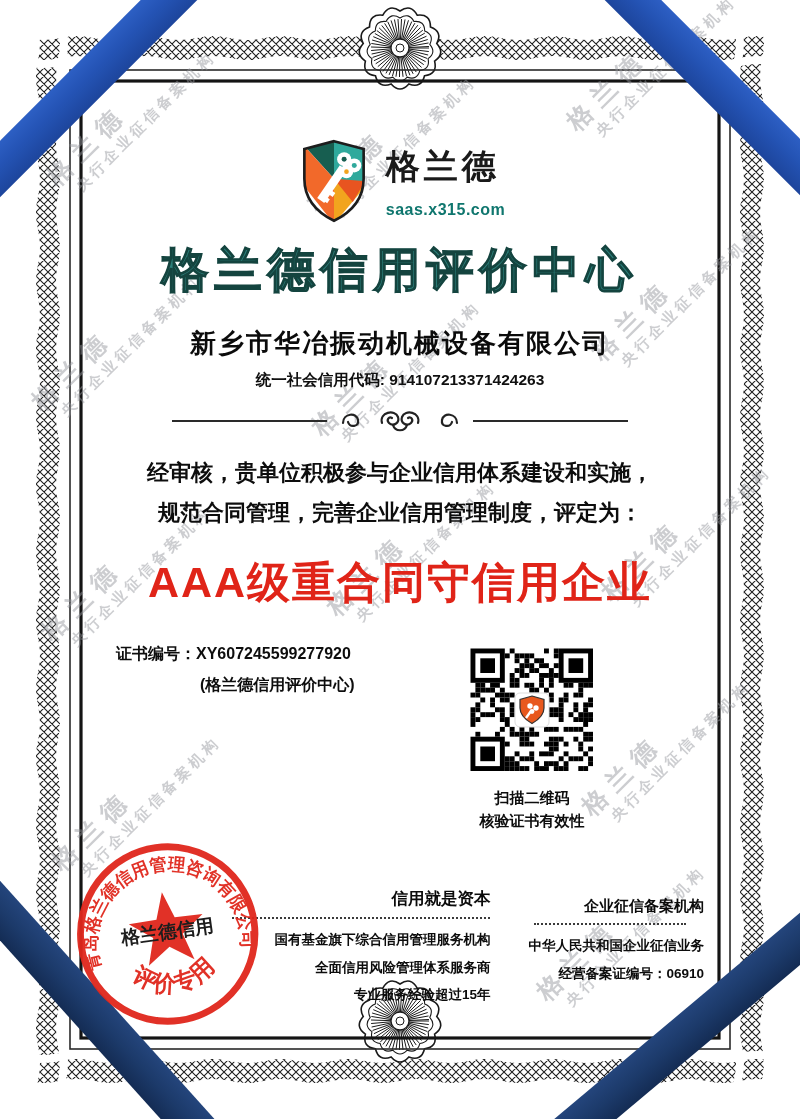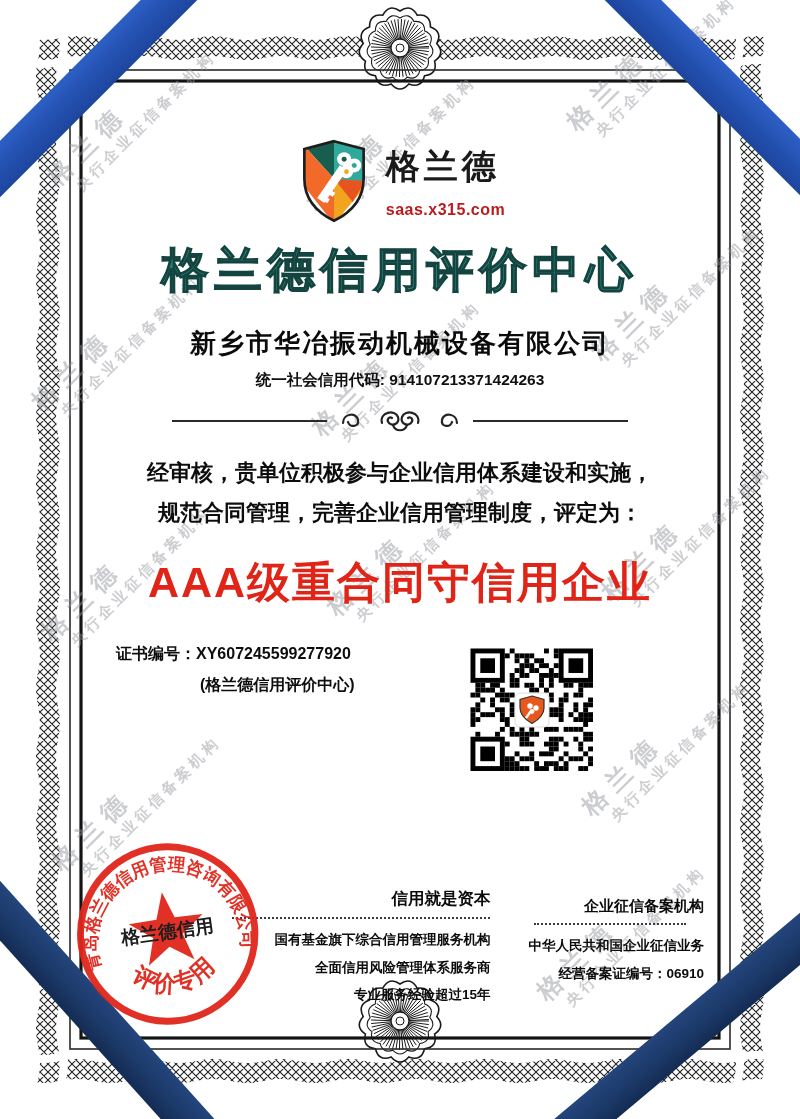--- a/index.html
+++ b/index.html
@@ -27,21 +27,21 @@
   .ribbon.blue{background:linear-gradient(180deg,#2d5fc4 0%,var(--ribbon-blue) 45%,#1d459c 100%);}
   .ribbon.navy{background:linear-gradient(180deg,#24457c 0%,var(--ribbon-navy) 50%,#142c54 100%);}
   .ribbon.tl{left:-128px;top:62px;transform:rotate(-45deg);}
   .ribbon.tr{left:505px;top:67px;transform:rotate(45deg);}
   .ribbon.bl{left:-122px;top:994px;transform:rotate(48deg);}
   .ribbon.br{left:480px;top:1007px;transform:rotate(-40deg);}
   .content{position:absolute;inset:0;z-index:4;text-align:center;}
   .logo-row{margin-top:138px;display:flex;justify-content:center;align-items:center;gap:13px;}
   .brand-text{text-align:left;}
   .brand-name{font-size:34px;font-weight:600;color:#1a1a1a;letter-spacing:4px;}
-  .brand-domain{font-size:16px;font-weight:700;color:#b91c1c;margin-top:11px;letter-spacing:.5px;}
+  .brand-domain{font-size:16px;font-weight:700;color:#0f766e;margin-top:11px;letter-spacing:.5px;}
   .cert-title{margin-top:15px;font-size:47px;font-weight:800;color:var(--title-teal);
     letter-spacing:6px;-webkit-text-stroke:1.2px #14443f;}
   .company-name{margin-top:24px;font-size:26px;font-weight:700;letter-spacing:2px;color:#0b0b0b;}
   .credit-code{margin-top:9px;font-size:15.5px;font-weight:700;color:#101010;}
   .divider-row{margin-top:16px;display:flex;align-items:center;justify-content:center;gap:8px;}
   .divider-line{width:155px;border-top:2.5px solid #2a2a2a;}
   .paragraph{margin:18px auto 0;width:512px;font-size:22px;font-weight:600;line-height:1.8;color:#0d0d0d;}
   .rating{margin-top:22px;font-size:43px;font-weight:800;color:var(--rating-red);letter-spacing:2px;}
   .details-row{margin:32px 0 0 102px;display:flex;text-align:left;}
   .details{width:330px;font-size:16px;color:#0d0d0d;}
@@ -545,20 +545,24 @@
             <rect x="4.5" y="92.7" width="34.300000000000004" height="34.300000000000004" fill="#000"></rect>
             <rect x="9.4" y="97.60000000000001" width="24.5" height="24.5" fill="#fff"></rect>
             <rect x="14.3" y="102.5" width="14.700000000000001" height="14.700000000000001" fill="#000"></rect>
             <rect x="49" y="49" width="34" height="34" rx="5" fill="#fff" stroke="#ddd" stroke-width="1"></rect>
             <path d="M66 52 l12 3.4 v8.6 c0 7 -5 11.5 -12 15.5 c-7 -4 -12 -8.5 -12 -15.5 v-8.6 z" class="f-qrlogo" stroke="#333" stroke-width="1.2"></path>
             <circle cx="64" cy="62" r="2.7" fill="#fff"></circle>
             <circle cx="70" cy="64" r="2.7" fill="#fff"></circle>
             <circle cx="66" cy="67.5" r="2.4" fill="#fff"></circle>
             <line x1="65" y1="67" x2="60" y2="74" stroke="#fff" stroke-width="2.4"></line>
           </svg>
+        <div class="qr-caption">
+          <div>扫描二维码</div>
+          <div>核验证书有效性</div>
+        </div>
       </div>
     </div>
   </div>
 
   <div class="footer">
     <div class="f-spacer"></div>
     <div class="f-center">
       <div class="f-heading">信用就是资本</div>
       <div class="dotted"></div>
       <div class="f-line">国有基金旗下综合信用管理服务机构</div>

